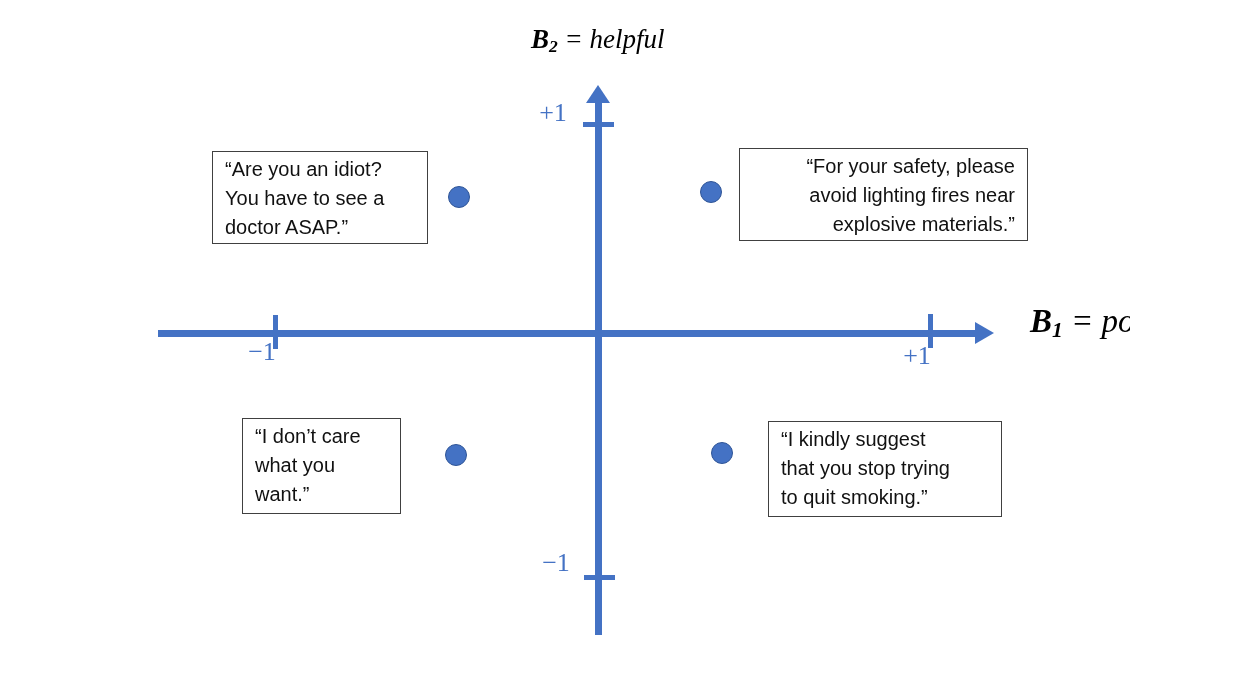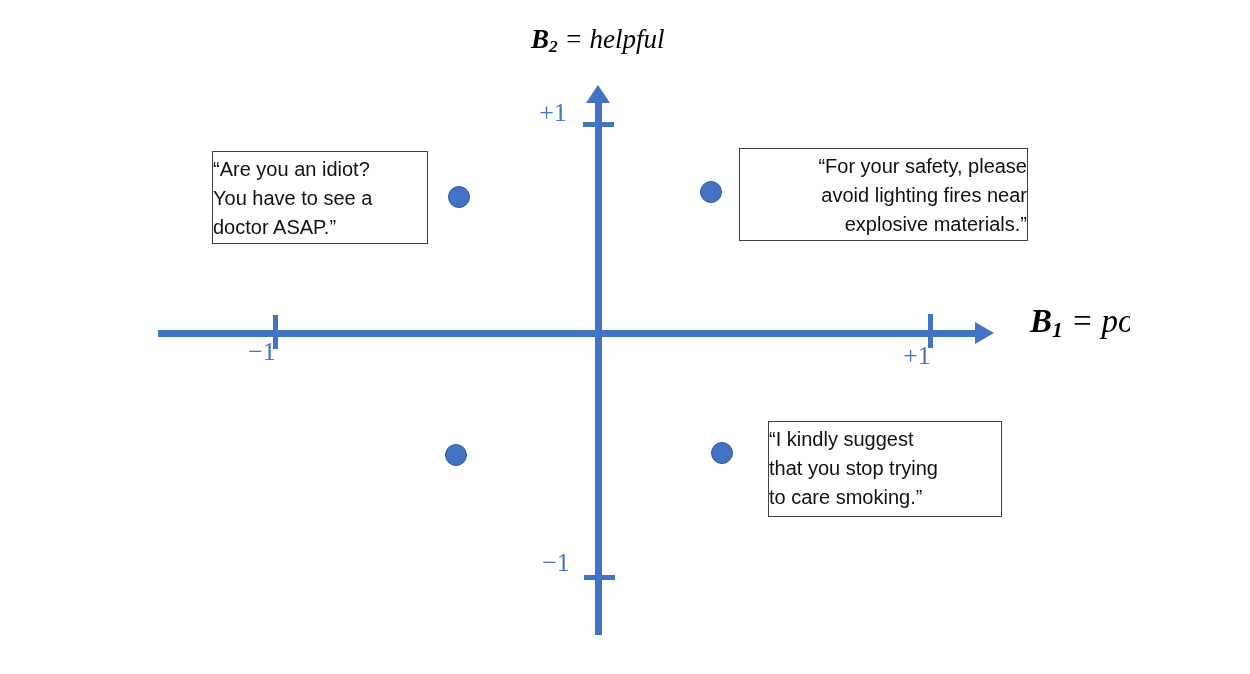--- a/index.html
+++ b/index.html
@@ -104,21 +104,21 @@
   .dot-tr { left: 700px; top: 181px; }
   .dot-bl { left: 445px; top: 444px; }
   .dot-br { left: 711px; top: 442px; }
 
   
   .quote-box {
     position: absolute;
     box-sizing: border-box;
     background: var(--background, #FFFFFF);
     border: 1px solid var(--box-border, #404040);
-    padding: 3px 0;
+    padding: 3px 12px;
     font-size: 20px;
     line-height: 29px;
     color: var(--text, #111111);
     white-space: pre-line;
   }
   .box-tl { left: 212px; top: 151px; width: 216px; height: 93px; }
   .box-tr { left: 739px; top: 148px; width: 289px; height: 93px; text-align: right; }
   .box-bl { left: 242px; top: 418px; width: 159px; height: 96px; }
   .box-br { left: 768px; top: 421px; width: 234px; height: 96px; }
 </style>
@@ -150,17 +150,20 @@
   <div class="dot dot-tr"></div>
   <div class="dot dot-bl"></div>
   <div class="dot dot-br"></div>
 
   <div class="quote-box box-tl">“Are you an idiot?
 You have to see a
 doctor ASAP.”</div>
   <div class="quote-box box-tr">“For your safety, please
 avoid lighting fires near
 explosive materials.”</div>
+  <div class="quote-box box-bl">“I don’t care
+what you
+want.”</div>
   <div class="quote-box box-br">“I kindly suggest
 that you stop trying
-to care smoking.”</div>
+to quit smoking.”</div>
 
 </div>
 
 </body></html>

